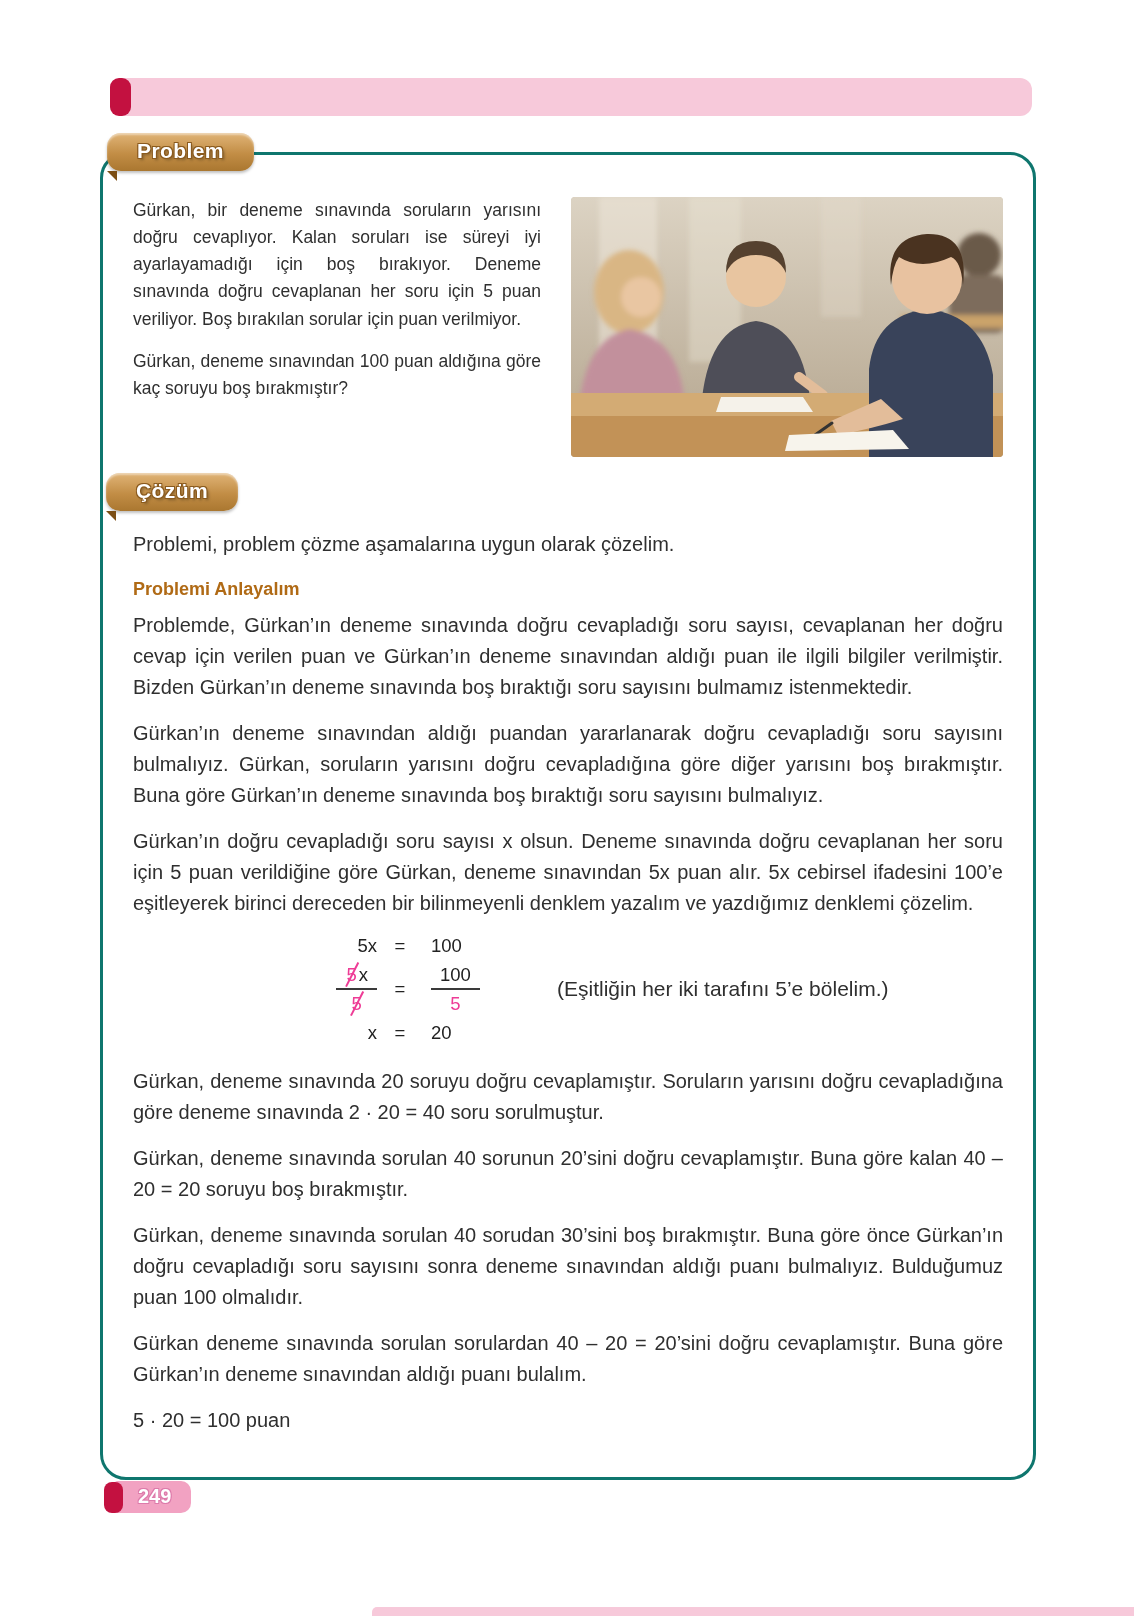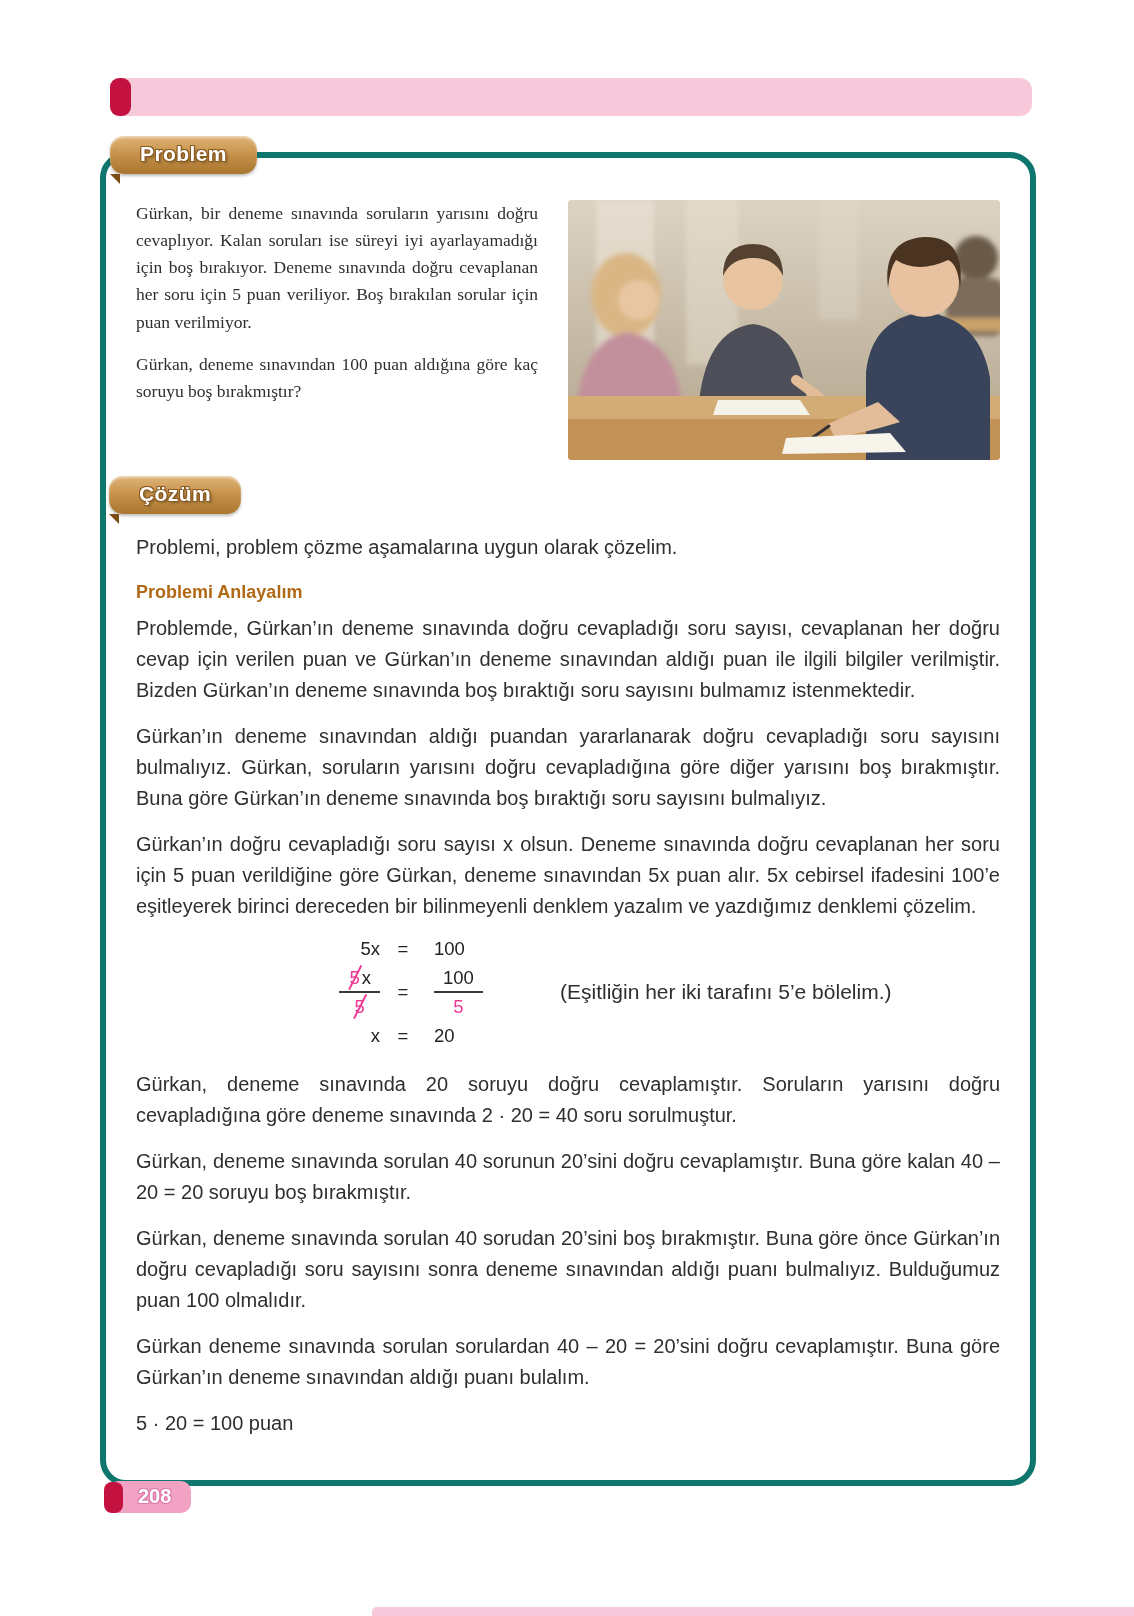--- a/index.html
+++ b/index.html
@@ -20,21 +20,21 @@
     background:#c31140; border-radius:9px; z-index:2;
   }
   .top-pink {
     position:absolute; left:9px; top:0; width:913px; height:38px;
     background:#f7c9da; border-radius:0 12px 12px 0;
   }
 
   
   .content-box {
     position:absolute; top:152px; left:100px; width:936px; min-height:1296px;
-    border:6px solid #0f766e; border-radius:26px;
+    border:3px solid #0f766e; border-radius:26px;
     padding:42px 30px 26px 30px;
     background:#fff;
   }
 
   
   .badge {
     display:inline-block; position:relative;
     background:linear-gradient(180deg,#e0b477 0%, #c28d45 55%, #aa7730 100%);
     border-radius:14px;
     padding:6px 30px 8px 30px;
@@ -45,21 +45,21 @@
   }
   .badge::before {
     content:""; position:absolute; left:0; bottom:-10px;
     width:0; height:0;
     border-top:10px solid #7c4e14; border-left:10px solid transparent;
   }
   .problem-badge { position:absolute; top:-22px; left:4px; }
   .cozum-badge { margin:8px 0 18px -27px; }
 
   
-  .problem-section { display:flex; gap:30px; margin-bottom:8px;font-family:Liberation Serif, serif; }
+  .problem-section { display:flex; gap:30px; margin-bottom:8px; }
   .problem-text { flex:1; }
   .problem-text p { text-align:justify; line-height:1.55; font-size:17.5px; margin-bottom:15px; }
   .photo {
     width:432px; height:260px; flex:none;
     border-radius:4px; overflow:hidden; background:#cfc4b2;
   }
   .photo svg { display:block; width:100%; height:100%; }
 
   
   .body-p { text-align:justify; line-height:1.55; font-size:20px; margin-bottom:15px; }
@@ -213,28 +213,28 @@
       <div class="mrow">
         <span class="mleft">x</span>
         <span class="meq">=</span>
         <span class="mright">20</span>
       </div>
     </div>
 
     <p class="body-p">Gürkan, deneme sınavında 20 soruyu doğru cevaplamıştır. Soruların yarısını doğru cevapladığına göre deneme sınavında 2 · 20 = 40 soru sorulmuştur.</p>
     <p class="body-p">Gürkan, deneme sınavında sorulan 40 sorunun 20’sini doğru cevaplamıştır. Buna göre kalan 40 – 20 = 20 soruyu boş bırakmıştır.</p>
 
-    <p class="body-p">Gürkan, deneme sınavında sorulan 40 sorudan 20’sini boş bırakmıştır. Buna göre önce Gürkan’ın doğru cevapladığı soru sayısını sonra deneme sınavından aldığı puanı bulmalıyız. Bulduğumuz puan 100 olmalıdır.</p>
+    <p class="body-p">Gürkan, deneme sınavında sorulan 40 sorudan 30’sini boş bırakmıştır. Buna göre önce Gürkan’ın doğru cevapladığı soru sayısını sonra deneme sınavından aldığı puanı bulmalıyız. Bulduğumuz puan 100 olmalıdır.</p>
     <p class="body-p">Gürkan deneme sınavında sorulan sorulardan 40 – 20 = 20’sini doğru cevaplamıştır. Buna göre Gürkan’ın deneme sınavından aldığı puanı bulalım.</p>
     <p class="body-p">5 · 20 = 100 puan</p>
 
   </div>
 
   <div class="page-footer">
     <div class="footer-accent"></div>
     <div class="page-number-badge">
-      <span>208</span>
+      <span>249</span>
     </div>
   </div>
 
   <div class="bottom-strip"></div>
 
 </div>
 
 </body></html>

